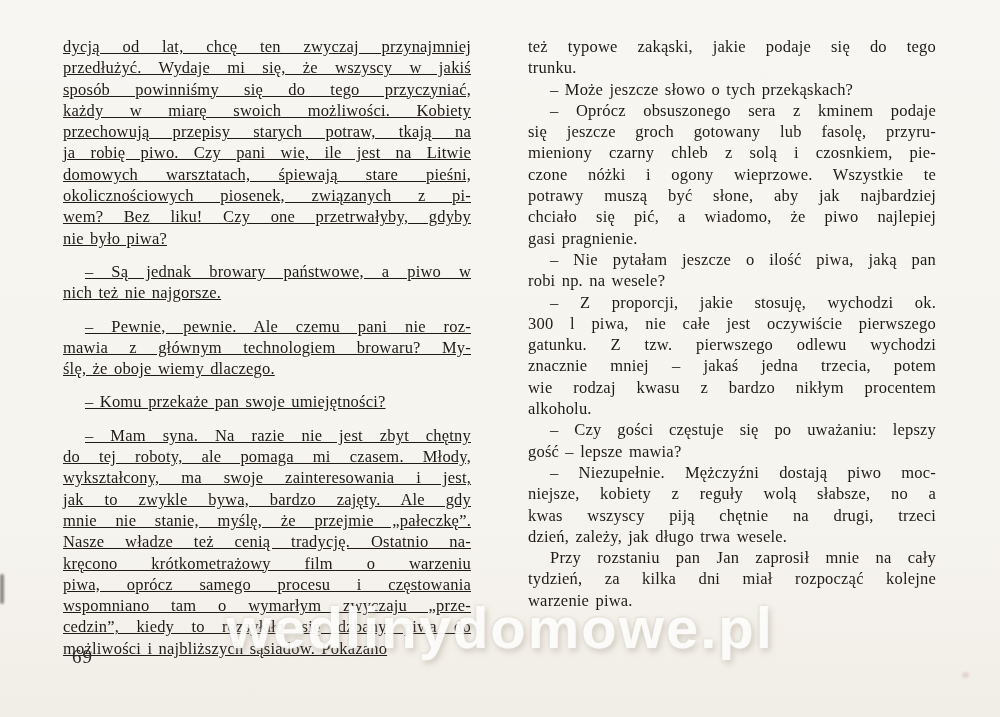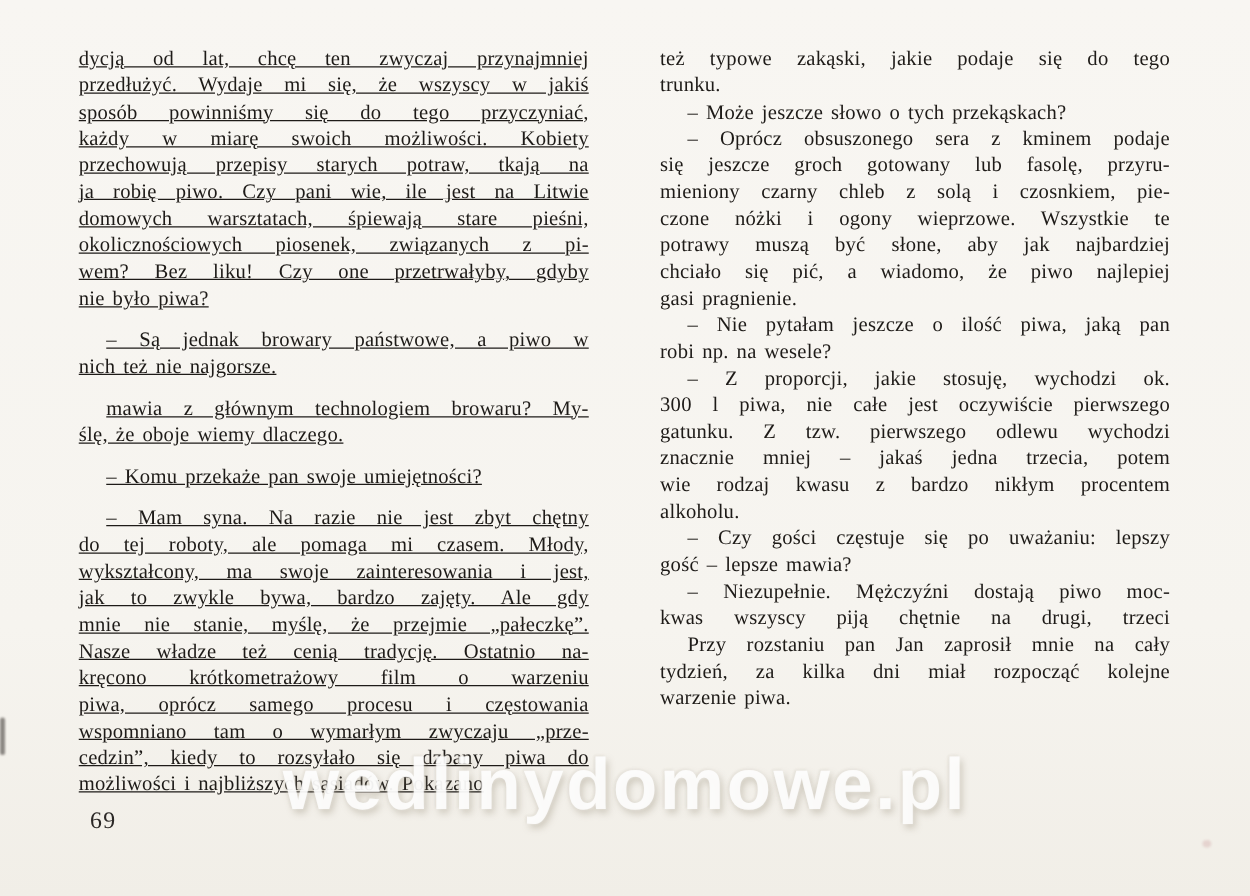--- a/index.html
+++ b/index.html
@@ -106,20 +106,21 @@
         <div class="line">domowych warsztatach, śpiewają stare pieśni,</div>
         <div class="line">okolicznościowych piosenek, związanych z pi-</div>
         <div class="line">wem? Bez liku! Czy one przetrwałyby, gdyby</div>
         <div class="line last">nie było piwa?</div>
       </div>
       <div class="paragraph">
         <div class="line">– Są jednak browary państwowe, a piwo w</div>
         <div class="line last">nich też nie najgorsze.</div>
       </div>
       <div class="paragraph">
+        <div class="line">– Pewnie, pewnie. Ale czemu pani nie roz-</div>
         <div class="line">mawia z głównym technologiem browaru? My-</div>
         <div class="line last">ślę, że oboje wiemy dlaczego.</div>
       </div>
       <div class="paragraph">
         <div class="line last">– Komu przekaże pan swoje umiejętności?</div>
       </div>
       <div class="paragraph">
         <div class="line">– Mam syna. Na razie nie jest zbyt chętny</div>
         <div class="line">do tej roboty, ale pomaga mi czasem. Młody,</div>
         <div class="line">wykształcony, ma swoje zainteresowania i jest,</div>
@@ -161,21 +162,23 @@
         <div class="line">znacznie mniej – jakaś jedna trzecia, potem</div>
         <div class="line">wie rodzaj kwasu z bardzo nikłym procentem</div>
         <div class="line last">alkoholu.</div>
       </div>
       <div class="paragraph">
         <div class="line">– Czy gości częstuje się po uważaniu: lepszy</div>
         <div class="line last">gość – lepsze mawia?</div>
       </div>
       <div class="paragraph">
         <div class="line">– Niezupełnie. Mężczyźni dostają piwo moc-</div>
+        <div class="line">niejsze, kobiety z reguły wolą słabsze, no a</div>
         <div class="line">kwas wszyscy piją chętnie na drugi, trzeci</div>
+        <div class="line last">dzień, zależy, jak długo trwa wesele.</div>
       </div>
       <div class="paragraph">
         <div class="line">Przy rozstaniu pan Jan zaprosił mnie na cały</div>
         <div class="line">tydzień, za kilka dni miał rozpocząć kolejne</div>
         <div class="line last">warzenie piwa.</div>
       </div>
     </div>
   <div class="page-number">69</div>
   <div class="watermark">wedlinydomowe.pl</div>
   <div class="smudge"></div>

